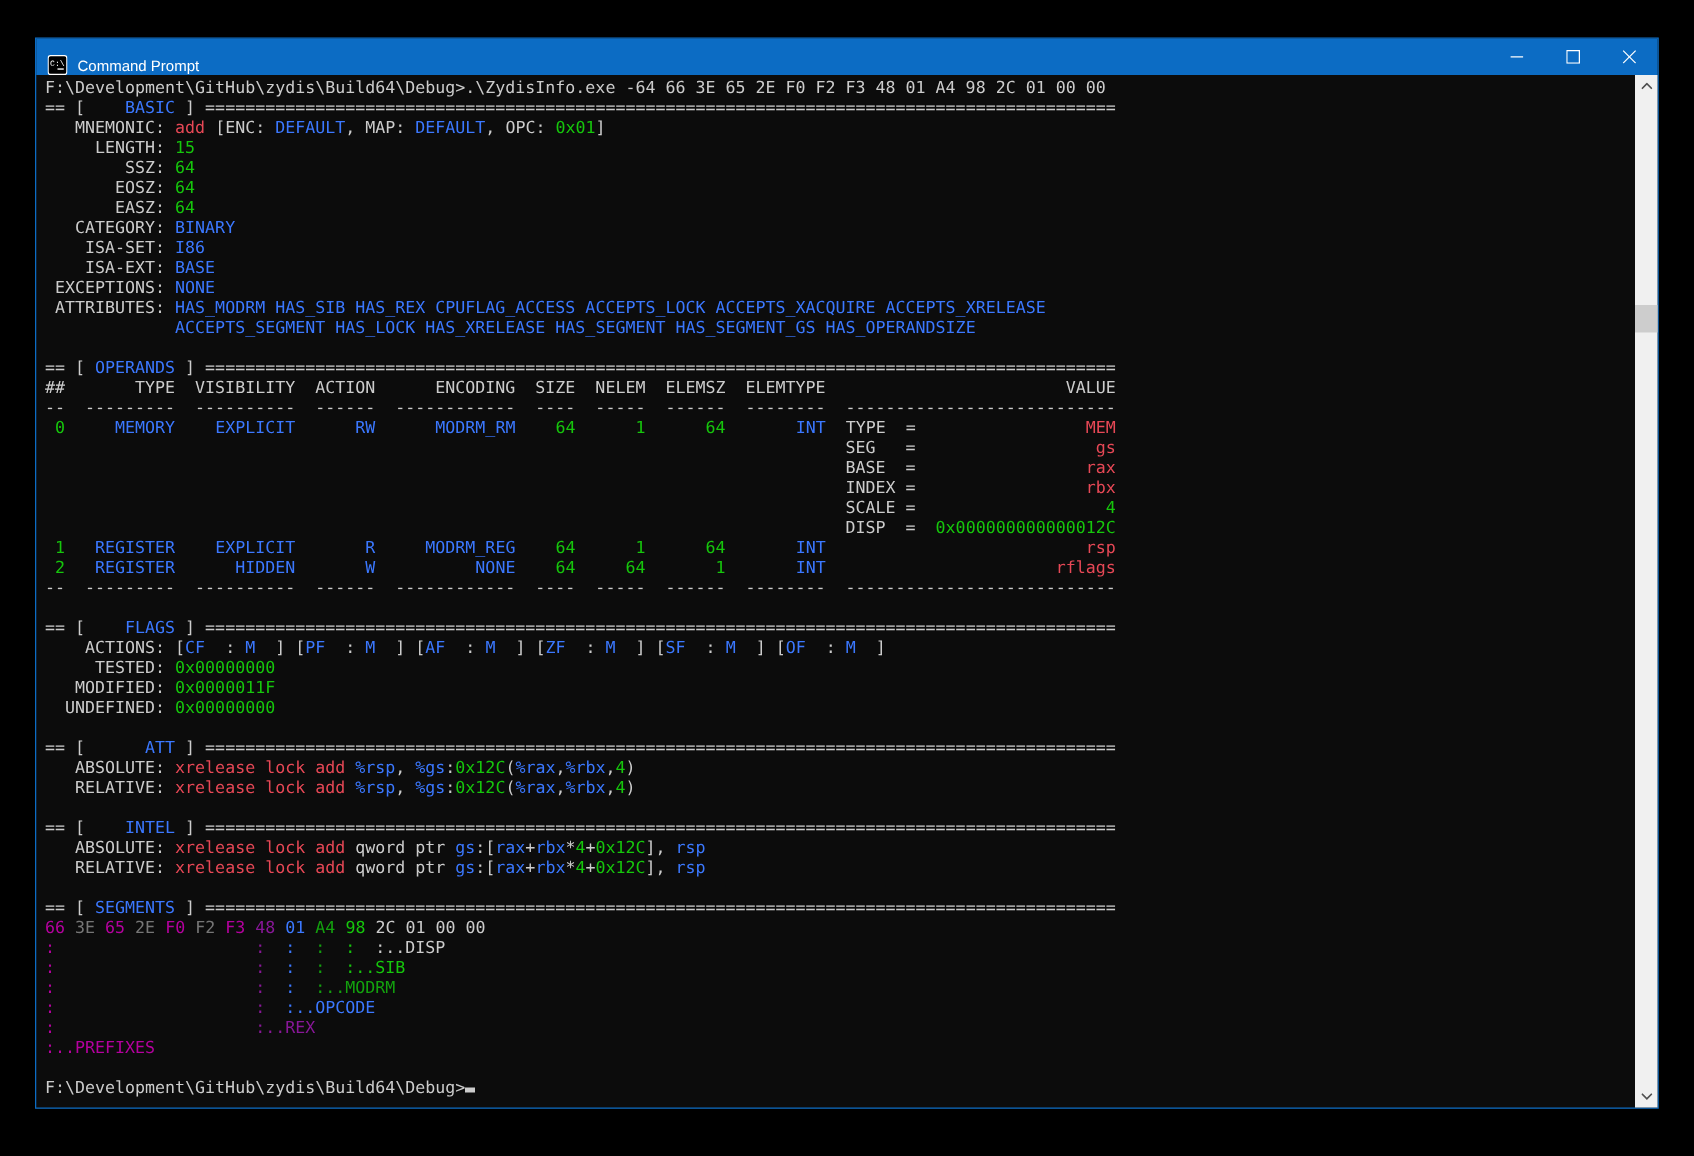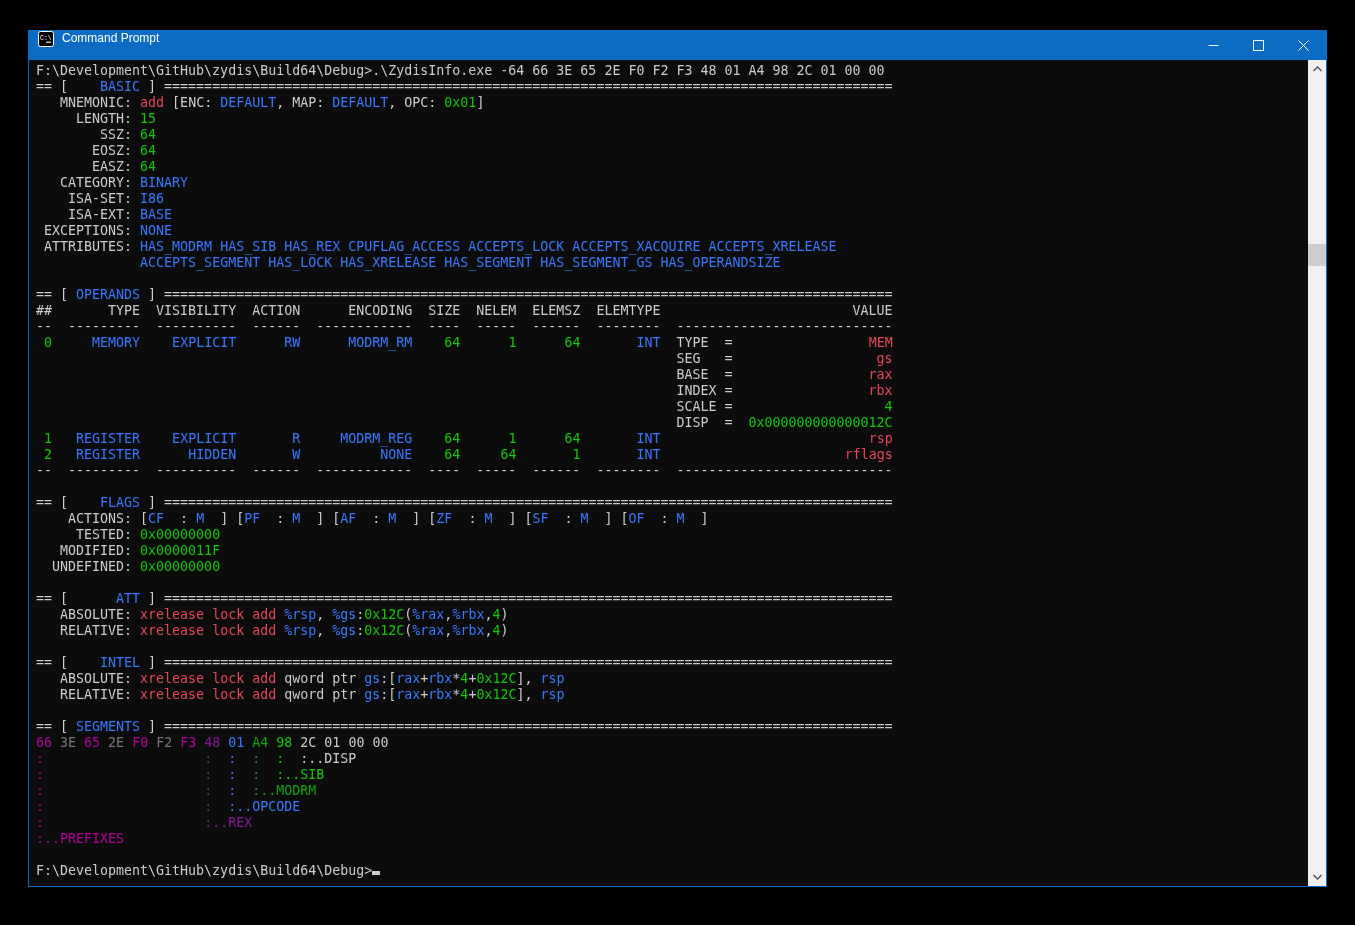--- a/index.html
+++ b/index.html
@@ -1,19 +1,19 @@
 <!DOCTYPE html>
 <html style="--accent: #0C6CC4;"><head>
 <meta charset="utf-8">
 <style>
   :root{ --accent:#0C6CC4; }
   html,body{margin:0;padding:0;background:#000;width:1355px;height:925px;overflow:hidden;}
   .window{position:absolute;left:28px;top:30px;width:1299px;height:857px;background:#0C0C0C;
           border:1px solid var(--accent);box-sizing:border-box;display:flex;flex-direction:column;}
-  .titlebar{flex:0 0 29px;height:29px;background:var(--accent);display:flex;align-items:flex-start;}
+  .titlebar{flex:0 0 29px;height:29px;background:var(--accent);display:flex;align-items:flex-end;}
   .tb-icon{margin-left:9px;width:16px;height:16px;flex:0 0 16px;}
   .tb-title{margin-left:8px;font-family:"Liberation Sans",sans-serif;font-size:12px;color:#ffffff;}
   .tb-controls{margin-left:auto;display:flex;height:100%;}
   .ctl{width:45px;height:100%;display:flex;align-items:center;justify-content:center;}
   .win-body{flex:1;display:flex;min-height:0;}
   .console{flex:1;padding:3px 0 0 7px;color:#CCCCCC;
            font-family:"DejaVu Sans Mono","Liberation Mono",monospace;
            font-size:13.3px;line-height:16px;white-space:pre;overflow:hidden;}
   .ln{height:16px;}
   .scrollbar{flex:0 0 18px;background:#F0F0F0;position:relative;}

